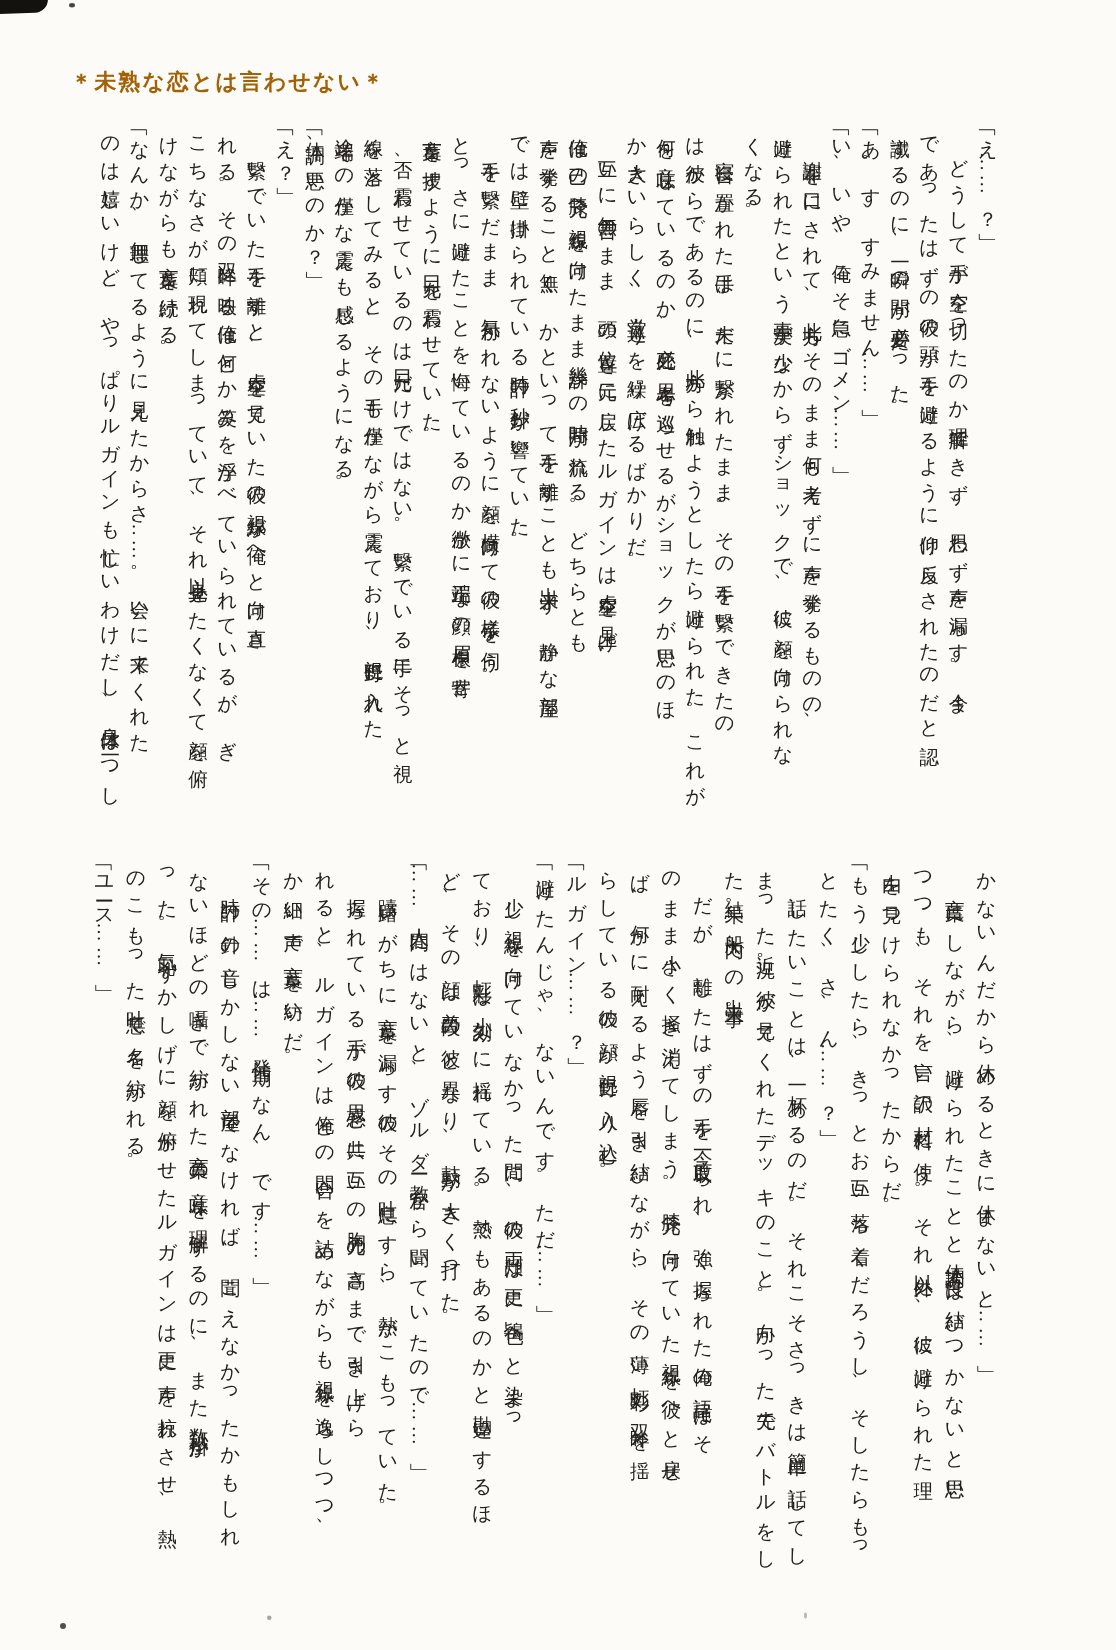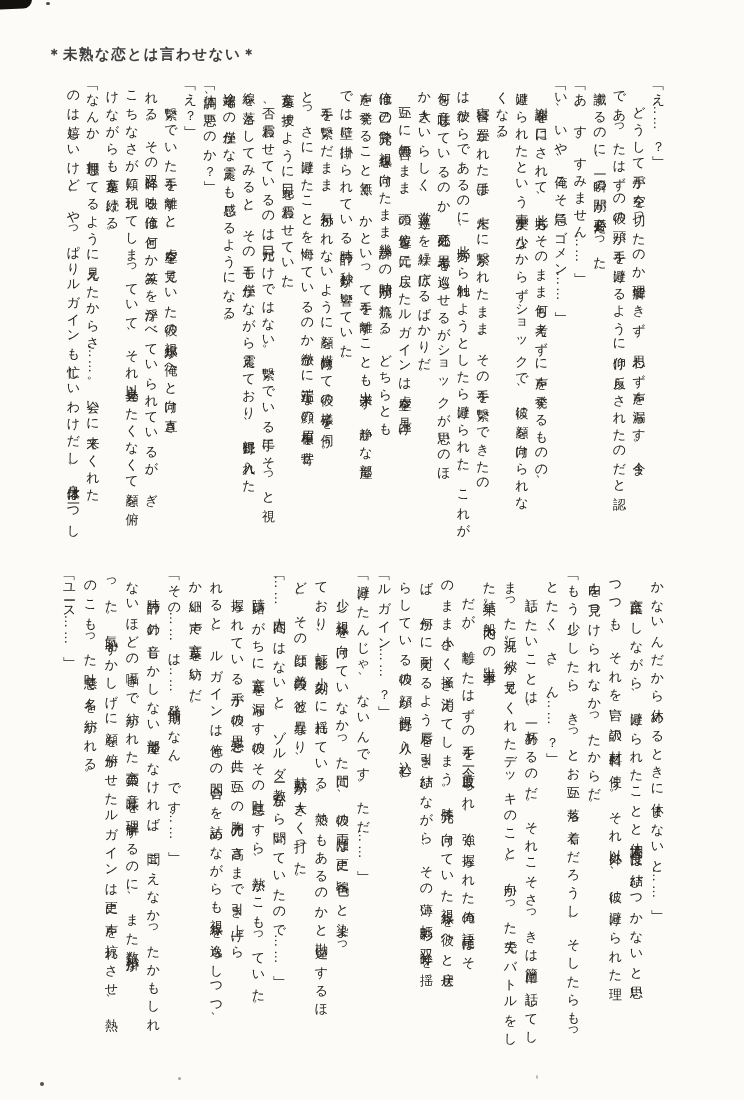--- a/index.html
+++ b/index.html
@@ -34,21 +34,21 @@
     background: #4a463f;
     border-radius: 50%;
   }
   .page-title {
     position: absolute;
     top: 45px;
     left: 47px;
     font-size: 14.5px;
     font-weight: bold;
     letter-spacing: 1.5px;
-    color: #404040;
+    color: #a16207;
   }
   .vblock {
     position: absolute;
     writing-mode: vertical-rl;
     text-orientation: mixed;
     color: #24211c;
     font-size: 13px;
     text-align: left;
   }
   .vblock .tline {

